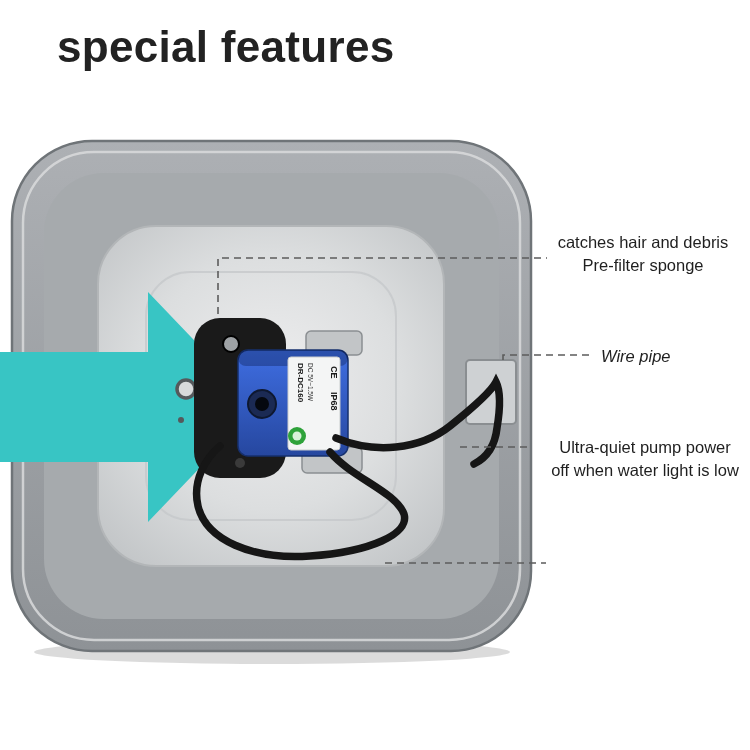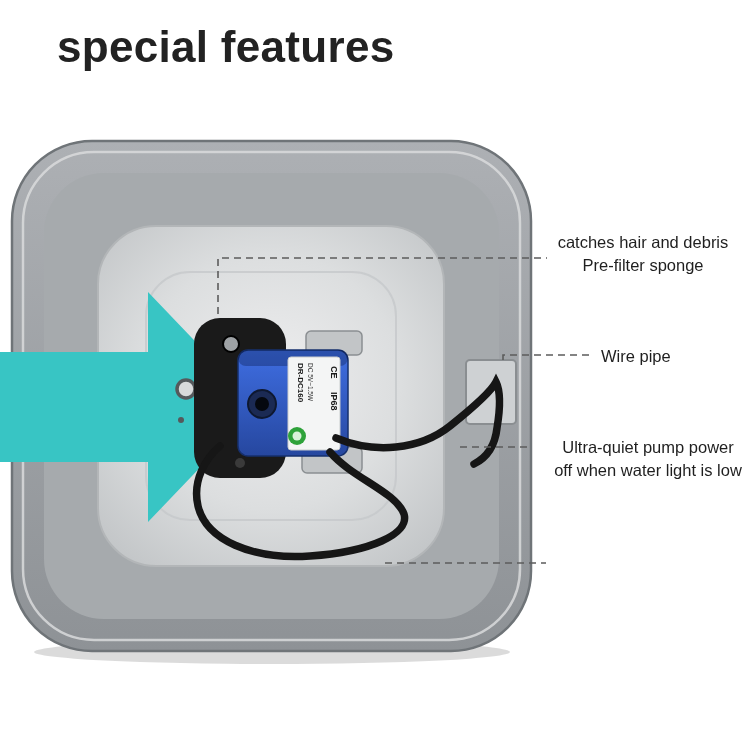--- a/index.html
+++ b/index.html
@@ -9,21 +9,21 @@
   }
   #scene{position:absolute;left:0;top:0;}
   .title{
     position:absolute;left:57px;top:22px;
     font-size:44px;font-weight:800;color:#222222;letter-spacing:0.3px;
   }
   .callout{
     position:absolute;color:#1f1f1f;font-size:16.5px;line-height:23px;
     text-align:center;
   }
-  .callout.single{text-align:left;}
+  .callout.single{text-align:left;font-style:italic;}
 </style>
 </head>
 <body>
 
 <div id="stage">
 
   <svg id="scene" width="750" height="750" viewBox="0 0 750 750">
     <defs>
       <linearGradient id="outerGrad" x1="0" y1="0" x2="0" y2="1">
         <stop offset="0" stop-color="#adb0b4"></stop>
@@ -104,19 +104,19 @@
 
   <div class="title">special features</div>
 
   <div class="callout" style="left:549px;top:231px;width:188px;">
     <div>catches hair and debris</div>
     <div>Pre-filter sponge</div>
   </div>
 
   <div class="callout single" style="left:601px;top:345px;">Wire pipe</div>
 
-  <div class="callout" style="left:546px;top:436px;width:204px;">
+  <div class="callout" style="left:532px;top:436px;width:204px;padding-left:11px;">
     <div>Ultra-quiet pump power</div>
     <div>off when water light is low</div>
   </div>
 
 
 </div>
 
 </body></html>

